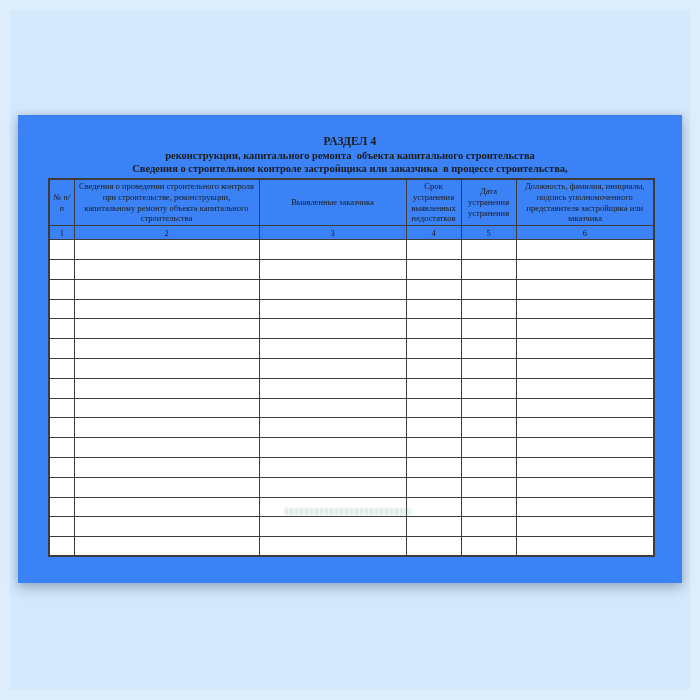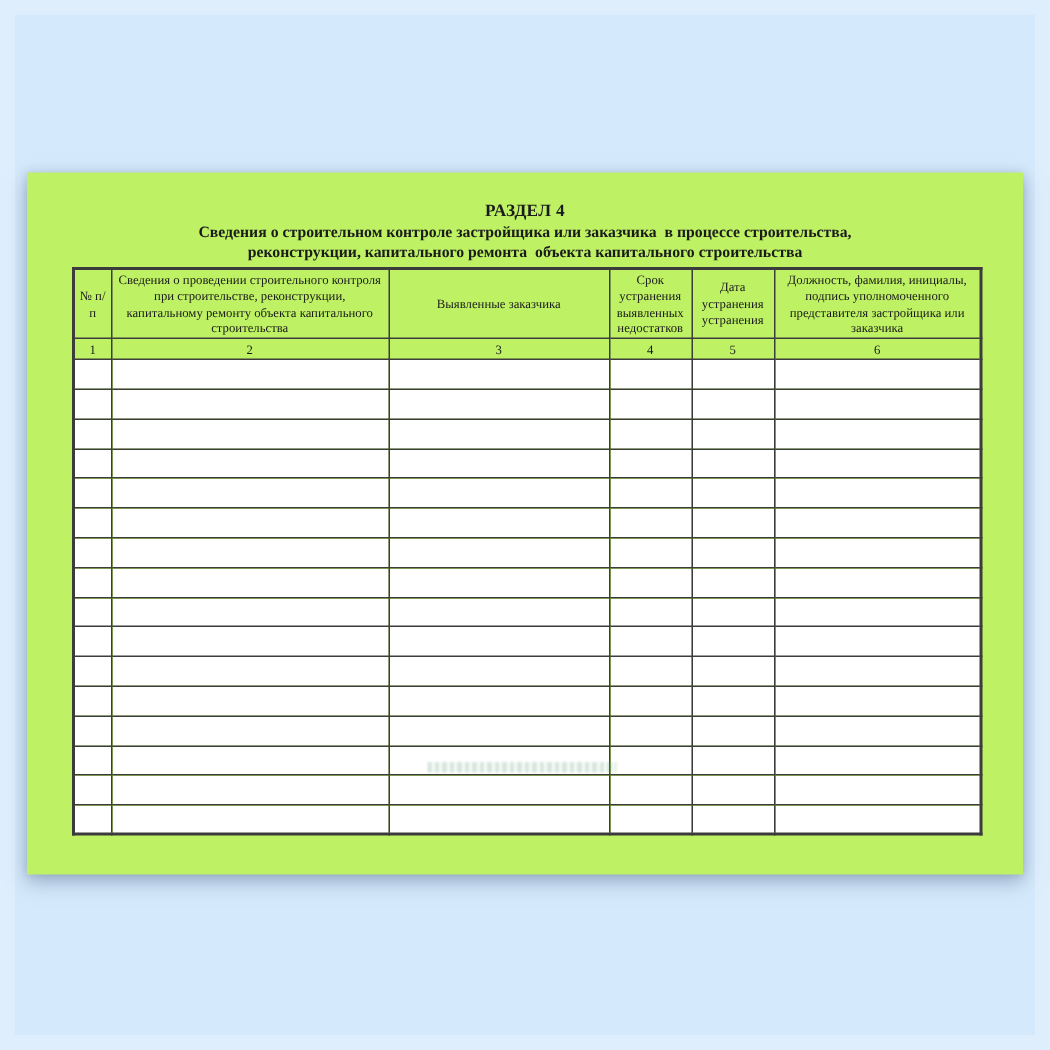--- a/index.html
+++ b/index.html
@@ -26,21 +26,21 @@
     inset: 0;
     box-shadow: inset 0 0 0 10px rgba(255,255,255,0.22);
     pointer-events: none;
   }
   .page {
     position: absolute;
     left: 18px;
     top: 115px;
     width: 664px;
     height: 468px;
-    background: #bef264;
+    background: #3b82f6;
     box-shadow: 0 5px 12px rgba(105,130,158,0.55), 0 0 6px rgba(120,145,170,0.35);
   }
   .title-block {
     position: absolute;
     left: 0;
     right: 0;
     top: 20px;
     text-align: center;
     color: #1b1b1b;
   }
@@ -84,20 +84,21 @@
   tr.header-row { height: 44px; }
   tr.header-row th {
     font-weight: normal;
     font-size: 8.5px;
     line-height: 10.8px;
     text-align: center;
     vertical-align: middle;
     color: #1b1b1b;
   }
   tr.header-row th.num-head {
+    font-style: italic;
   }
   tr.numbers-row { height: 14px; }
   tr.numbers-row td {
     font-size: 8.5px;
     line-height: 10px;
     text-align: center;
     vertical-align: middle;
     color: #1b1b1b;
   }
   tbody tr.data-row { height: 19.8px; }
@@ -118,22 +119,22 @@
     pointer-events: none;
   }
 </style>
 </head>
 <body>
 
 <div class="scene">
   <div class="page">
     <div class="title-block">
       <div class="title-main">РАЗДЕЛ 4</div>
+      <div class="title-sub">реконструкции, капитального ремонта  объекта капитального строительства</div>
       <div class="title-sub">Сведения о строительном контроле застройщика или заказчика  в процессе строительства,</div>
-      <div class="title-sub">реконструкции, капитального ремонта  объекта капитального строительства</div>
     </div>
 
     <div class="table-wrap">
       <table class="form-table">
         <colgroup>
           <col class="c1">
             <col class="c2">
             <col class="c3">
           <col class="c4">
             <col class="c5">

